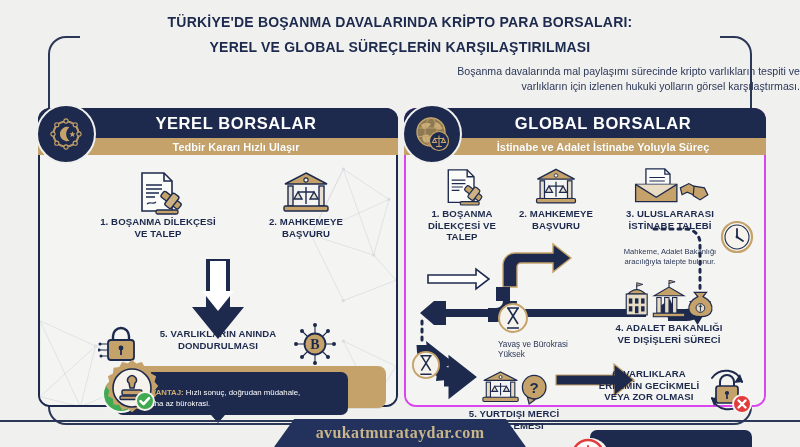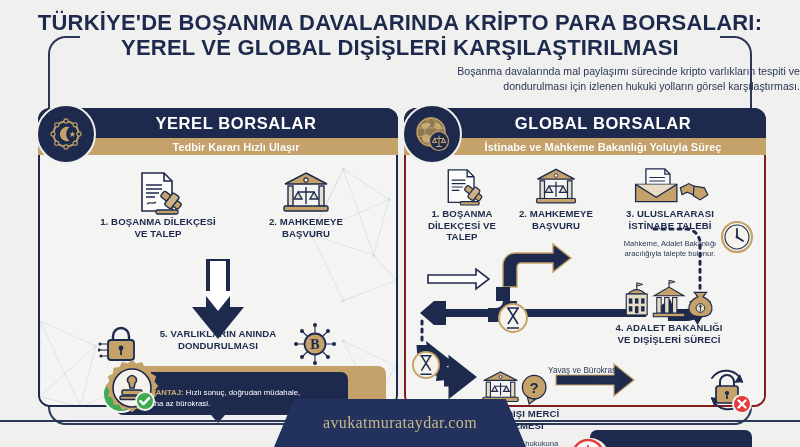--- a/index.html
+++ b/index.html
@@ -20,35 +20,35 @@
     pointer-events:none;
   }
   .frame-mask-title{
     position:absolute;left:80px;top:26px;width:640px;height:24px;
     background:#f0f0ef;
   }
 
   
   .title-wrap{position:absolute;left:0;right:0;top:10px;text-align:center;z-index:4;}
   .title-line{
-    font-size:22px;font-weight:bold;letter-spacing:.2px;color:#1d2a4d;
+    font-size:14px;font-weight:bold;letter-spacing:.2px;color:#1d2a4d;
     line-height:25px;white-space:nowrap;
   }
   .subtitle{
     position:absolute;left:0;right:0;top:64px;text-align:right;z-index:4;
     font-size:10.6px;line-height:15px;color:#2b3757;
   }
 
   
   .panel{
     position:absolute;top:108px;bottom:40px;
     border-radius:12px;background:#f4f4f2;overflow:visible;
   }
   .panel.left{left:38px;width:356px;border:2px solid #1d2a4d;}
-  .panel.right{left:404px;width:358px;border:2px solid #7f1d1d;}
+  .panel.right{left:404px;width:358px;border:2px solid #d946ef;}
 
   .panel-head{
     position:absolute;left:-2px;right:-2px;top:-2px;height:30px;
     background:#1d2a4d;border-radius:12px 12px 0 0;
     display:flex;align-items:center;justify-content:center;text-align:right;
   }
   .panel-head .ptitle{
     color:#ffffff;font-size:16.5px;font-weight:bold;letter-spacing:.6px;
     padding-left:36px;
   }
@@ -78,21 +78,21 @@
   }
 
   
   .step{position:absolute;text-align:center;}
   .step .lbl{
     font-size:9.6px;font-weight:bold;line-height:11.6px;color:#1d2a4d;
     letter-spacing:.1px;white-space:pre-line;
   }
   .step .desc{
     font-size:7.6px;font-weight:normal;line-height:9.4px;color:#2b3757;
-    margin-top:8px;white-space:pre-line;
+    margin-top:16px;white-space:pre-line;
   }
   .icon{display:block;margin:0 auto;}
 
   
   .hilite{
     position:absolute;left:78px;top:256px;width:268px;height:42px;
     background:#c5a269;border-radius:8px;
     box-shadow:0 1px 0 rgba(0,0,0,.08);
   }
   .hilite .h-title{
@@ -125,51 +125,52 @@
     display:flex;align-items:center;justify-content:center;
     font-size:19px;color:#fff;font-weight:bold;
     border:2px solid #f4f4f2;
   }
   .note-mark.ok{background:#3faa51;}
   .note-mark.bad{background:#e23b3b;}
 
   
   .footer{
     position:absolute;left:50%;transform:translateX(-50%);bottom:0;
-    width:252px;height:48px;background:#22325c;
+    width:252px;height:28px;background:#22325c;
     border-radius:12px 12px 0 0;
     display:flex;align-items:center;justify-content:center;
     clip-path:polygon(8% 0,92% 0,100% 100%,0 100%);
+    font-weight:bold;
   }
   .footer span{
     font-family:"Liberation Serif", serif;
     font-size:16px;color:#c9b58b;letter-spacing:.4px;
   }
   .footer-rule{
     position:absolute;left:0;right:0;bottom:25px;height:2px;background:#2b3757;
   }
 
   
-  .freetext{position:absolute;text-align:right;font-size:8.2px;line-height:10px;color:#2b3757;font-weight:normal;margin-top:26px;}
+  .freetext{position:absolute;text-align:left;font-size:8.2px;line-height:10px;color:#2b3757;font-weight:normal;}
 </style>
 </head>
 <body>
 
 <div id="root">
 
   <div class="outer-frame"></div>
   <div class="frame-mask-title"></div>
 
   <div class="title-wrap">
     <div class="title-line">TÜRKİYE'DE BOŞANMA DAVALARINDA KRİPTO PARA BORSALARI:</div>
-    <div class="title-line">YEREL VE GLOBAL DIŞİŞLERİ KARŞILAŞTIRILMASI</div>
+    <div class="title-line">YEREL VE GLOBAL SÜREÇLERİN KARŞILAŞTIRILMASI</div>
   </div>
   <div class="subtitle">
     <div>Boşanma davalarında mal paylaşımı sürecinde kripto varlıkların tespiti ve</div>
-    <div>dondurulması için izlenen hukuki yolların görsel karşılaştırması.</div>
+    <div>varlıkların için izlenen hukuki yolların görsel karşılaştırması.</div>
   </div>
 
   <div class="panel left">
 
     <div class="panel-head">
       <span class="ptitle">YEREL BORSALAR</span>
     </div>
     <div class="panel-sub">
       <span>Tedbir Kararı Hızlı Ulaşır</span>
     </div>
@@ -331,21 +332,21 @@
       </div>
     </div>
   </div>
 
   <div class="panel right">
 
     <div class="panel-head">
       <span class="ptitle">GLOBAL BORSALAR</span>
     </div>
     <div class="panel-sub">
-      <span>İstinabe ve Mahkeme Bakanlığı Yoluyla Süreç</span>
+      <span>İstinabe ve Adalet İstinabe Yoluyla Süreç</span>
     </div>
 
     <div class="head-badge">
       <svg width="42" height="42" viewBox="0 0 42 42">
         <circle cx="20" cy="19" r="14" fill="#8d7a52" stroke="#c5a269" stroke-width="1.4"></circle>
         <g fill="#c8ae78">
           <path d="M10 12 q5 -4 10 -1 q-3 5 -8 5 z"></path>
           <path d="M24 9 q6 1 7 7 q-5 2 -8 -2 z"></path>
           <path d="M12 22 q6 -2 9 3 q-2 6 -8 4 q-3 -4 -1 -7z"></path>
           <path d="M26 21 q5 0 6 5 q-4 4 -7 0 z"></path>
@@ -523,20 +524,25 @@
         <circle cx="68" cy="22" r="14" fill="#c5a269" stroke="#1d2a4d" stroke-width="1.5"></circle>
         <path d="M60 34 l2 8 7 -5z" fill="#c5a269" stroke="#1d2a4d" stroke-width="1.4"></path>
         <text x="68" y="29" font-family="Liberation Sans, sans-serif" font-size="18" font-weight="bold" fill="#1d2a4d" text-anchor="middle">?</text>
       </svg>
       <div class="lbl">5. YURTDIŞI MERCİ
 İNCELEMESİ</div>
       <div class="desc">Yabancı ülkenin hukukuna
 göre süreç işler.</div>
     </div>
 
+    <div class="step" style="left:178px;top:258px;width:130px;">
+      <div class="lbl">6. VARLIKLARA
+ERİŞİMİN GECİKMELİ
+VEYA ZOR OLMASI</div>
+    </div>
     <svg style="position:absolute;left:294px;top:254px;width:54px;height:52px;" viewBox="0 0 54 52">
       <g fill="none" stroke="#1d2a4d" stroke-width="2" stroke-linecap="round">
         <path d="M12 14 a17 17 0 0 1 30 4"></path>
         <path d="M42 38 a17 17 0 0 1 -30 -4"></path>
         <path d="M40 10 l3 8 -9 1z" fill="#1d2a4d" stroke="none"></path>
         <path d="M14 42 l-3 -8 9 -1z" fill="#1d2a4d" stroke="none"></path>
       </g>
       <path d="M20 22 v-4 a7 7 0 0 1 14 0 v4" fill="none" stroke="#1d2a4d" stroke-width="2"></path>
       <rect x="16" y="22" width="22" height="17" rx="2.6" fill="#c5a269" stroke="#1d2a4d" stroke-width="1.7"></rect>
       <circle cx="27" cy="29" r="2.1" fill="#1d2a4d"></circle>

